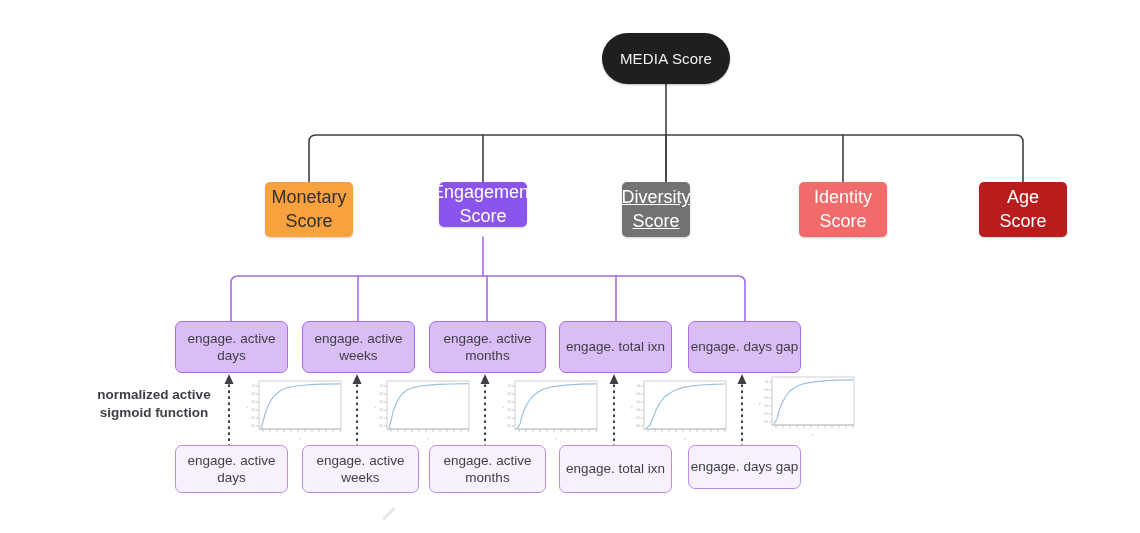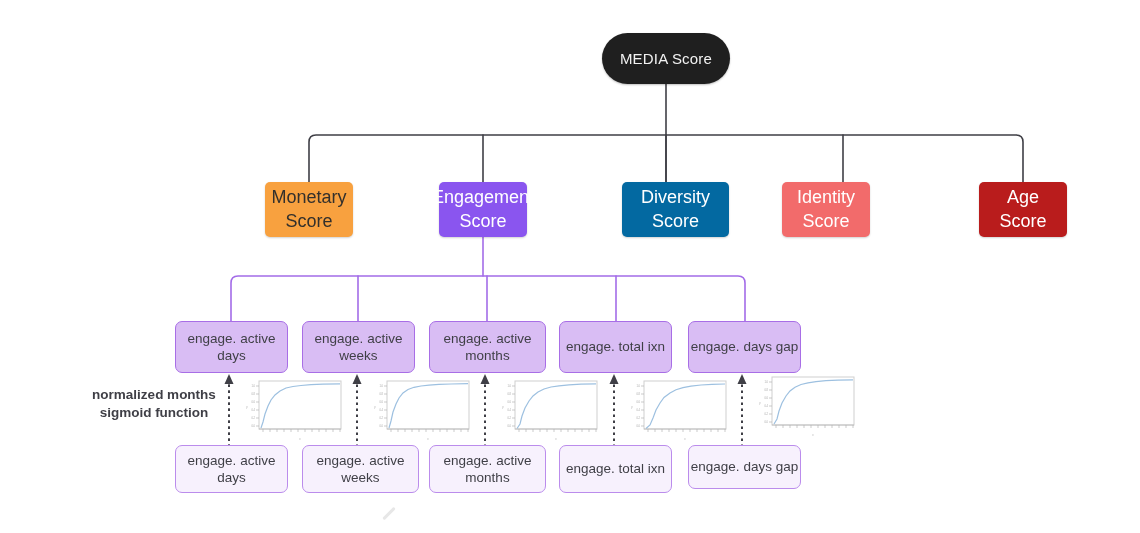--- a/index.html
+++ b/index.html
@@ -103,35 +103,35 @@
     <span>MEDIA Score</span>
   </div>
 
   <div class="node cat" style="left: 255px; top: 182px; width: 88px; height: 55px; background: rgb(248, 161, 63); color: rgb(51, 48, 44);">
     <div>
       <span class="lbl">Monetary</span>
       <span class="lbl">Score</span>
     </div>
   </div>
 
-  <div class="node cat" style="left: 429px; top: 182px; width: 88px; height: 55px; background: rgb(138, 85, 239); color: rgb(255, 255, 255);">
+  <div class="node cat" style="left: 429px; top: 182px; width: 88px; height: 45px; background: rgb(138, 85, 239); color: rgb(255, 255, 255);">
     <div>
       <span class="lbl">Engagement</span>
       <span class="lbl">Score</span>
     </div>
   </div>
 
-  <div class="node cat" style="left: 612px; top: 182px; width: 107px; height: 55px; background: #0369a1; color: rgb(255, 255, 255);">
+  <div class="node cat" style="left: 612px; top: 182px; width: 68px; height: 55px; background: #737373; color: rgb(255, 255, 255); text-decoration: underline;">
     <div>
       <span class="lbl">Diversity</span>
       <span class="lbl">Score</span>
     </div>
   </div>
 
-  <div class="node cat" style="left: 772px; top: 182px; width: 88px; height: 55px; background: rgb(242, 107, 107); color: rgb(255, 255, 255);">
+  <div class="node cat" style="left: 789px; top: 182px; width: 88px; height: 55px; background: rgb(242, 107, 107); color: rgb(255, 255, 255);">
     <div>
       <span class="lbl">Identity</span>
       <span class="lbl">Score</span>
     </div>
   </div>
 
   <div class="node cat" style="left: 969px; top: 182px; width: 88px; height: 55px; background: #b91c1c; color: rgb(255, 255, 255);">
     <div>
       <span class="lbl">Age</span>
       <span class="lbl">Score</span>
@@ -357,21 +357,21 @@
         <text x="14" y="33" text-anchor="end">0.4</text>
         <text x="14" y="41" text-anchor="end">0.2</text>
         <text x="14" y="49" text-anchor="end">0.0</text>
         <text x="59" y="62" text-anchor="middle">x</text>
         <text x="6" y="30" text-anchor="middle">y</text>
       </g>
     </svg>
   </div>
 
   <div class="sidelabel" style="left:64px;top:386px;width:160px;">
-    <div>normalized months</div>
+    <div>normalized active</div>
     <div>sigmoid function</div>
   </div>
 
   <div class="node metric-bottom" style="left:165px;top:445px;width:113px;height:48px;">
     <div>
       <span class="lbl">engage.</span>
       <span class="lbl">active days</span>
     </div>
   </div>
 

